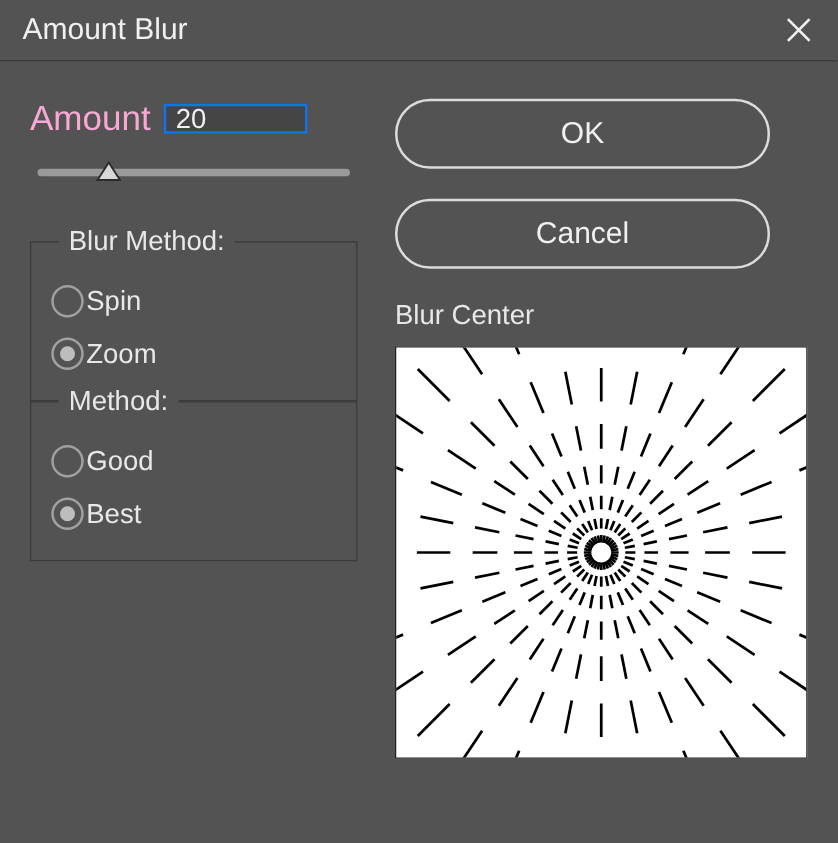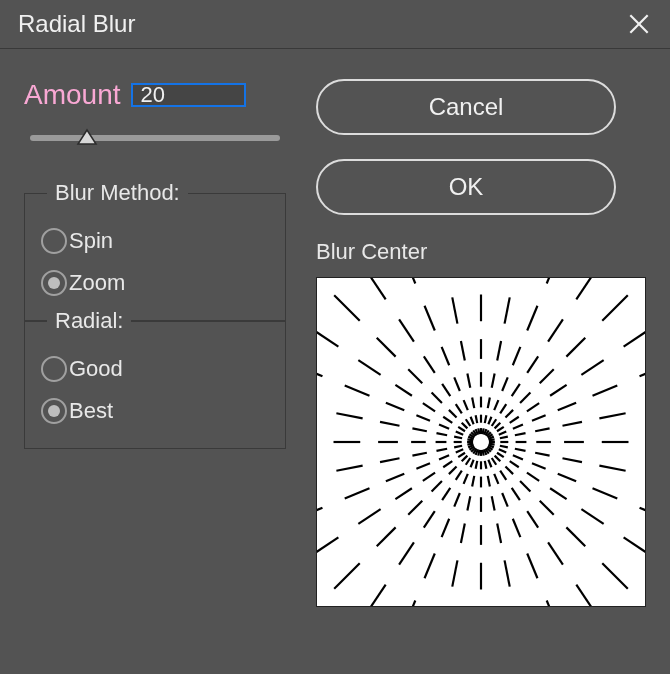--- a/index.html
+++ b/index.html
@@ -140,21 +140,21 @@
     background: #ffffff;
     border: 1px solid #222;
     cursor: crosshair;
   }
   .preview line { stroke: #000; stroke-width: 2.2; }
 </style>
 </head>
 <body>
 
 <div class="titlebar">
-  <div class="title">Radial Blur</div>
+  <div class="title">Amount Blur</div>
   <div class="close-icon">
     <svg viewBox="0 0 24 24" width="26" height="26">
         <line x1="4" y1="4" x2="20" y2="20"></line>
         <line x1="20" y1="4" x2="4" y2="20"></line>
       </svg>
   </div>
 </div>
 
 <div class="body">
   <div class="left-col">
@@ -179,37 +179,37 @@
       </div>
       <div class="radio-row selected">
         <div class="radio-outer">
             <div class="radio-inner"></div>
           </div>
         <span class="radio-label">Zoom</span>
       </div>
     </div>
 
     <div class="group">
-      <div class="group-legend">Radial:</div>
+      <div class="group-legend">Method:</div>
       <div class="radio-row">
         <div class="radio-outer"></div>
         <span class="radio-label">Good</span>
       </div>
       <div class="radio-row selected">
         <div class="radio-outer">
             <div class="radio-inner"></div>
           </div>
         <span class="radio-label">Best</span>
       </div>
     </div>
   </div>
 
   <div class="right-col">
+    <button class="pill-button">OK</button>
     <button class="pill-button">Cancel</button>
-    <button class="pill-button">OK</button>
     <div class="blur-center-label">Blur Center</div>
     <svg class="preview" id="preview" viewBox="0 0 330 330">
         <line x1="173.0" y1="165.0" x2="179.0" y2="165.0"></line>
         <line x1="184.4" y1="165.0" x2="192.5" y2="165.0"></line>
         <line x1="199.8" y1="165.0" x2="210.7" y2="165.0"></line>
         <line x1="220.6" y1="165.0" x2="235.3" y2="165.0"></line>
         <line x1="248.6" y1="165.0" x2="268.5" y2="165.0"></line>
         <line x1="286.5" y1="165.0" x2="313.4" y2="165.0"></line>
         <line x1="172.8" y1="166.6" x2="178.7" y2="167.7"></line>
         <line x1="184.0" y1="168.8" x2="192.0" y2="170.4"></line>

